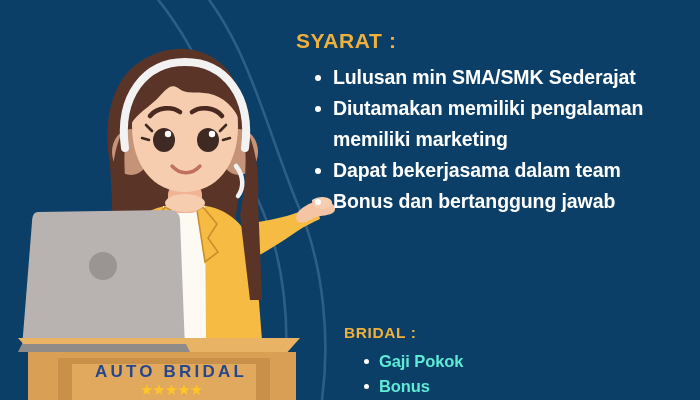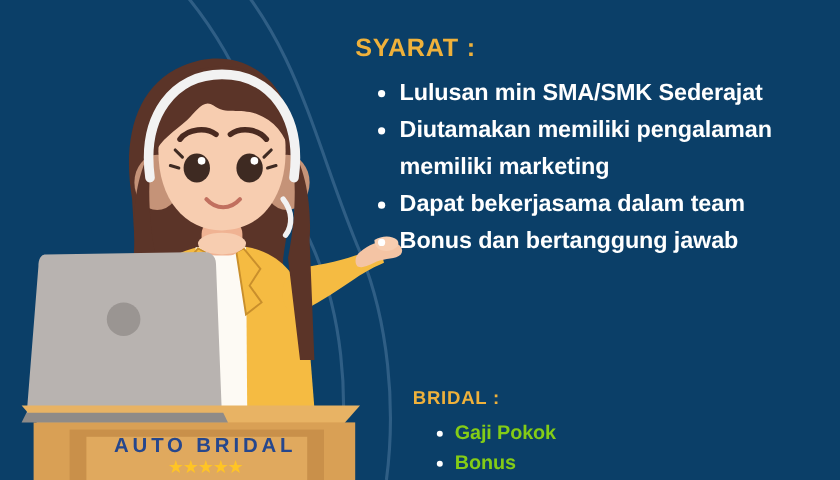--- a/index.html
+++ b/index.html
@@ -80,21 +80,21 @@
     font-size: 15.5px;
     margin-bottom: 8px;
   }
   ul.bens {
     list-style: none;
     margin: 0;
     padding: 0 0 0 18px;
   }
   ul.bens > li {
     position: relative;
-    color: #84cc16;
+    color: #5eead4;
     font-size: 16.5px;
     font-weight: bold;
     line-height: 25px;
     letter-spacing: -0.1px;
     white-space: nowrap;
     padding-left: 17px;
   }
   ul.bens > li::before {
     content: "";
     position: absolute;

